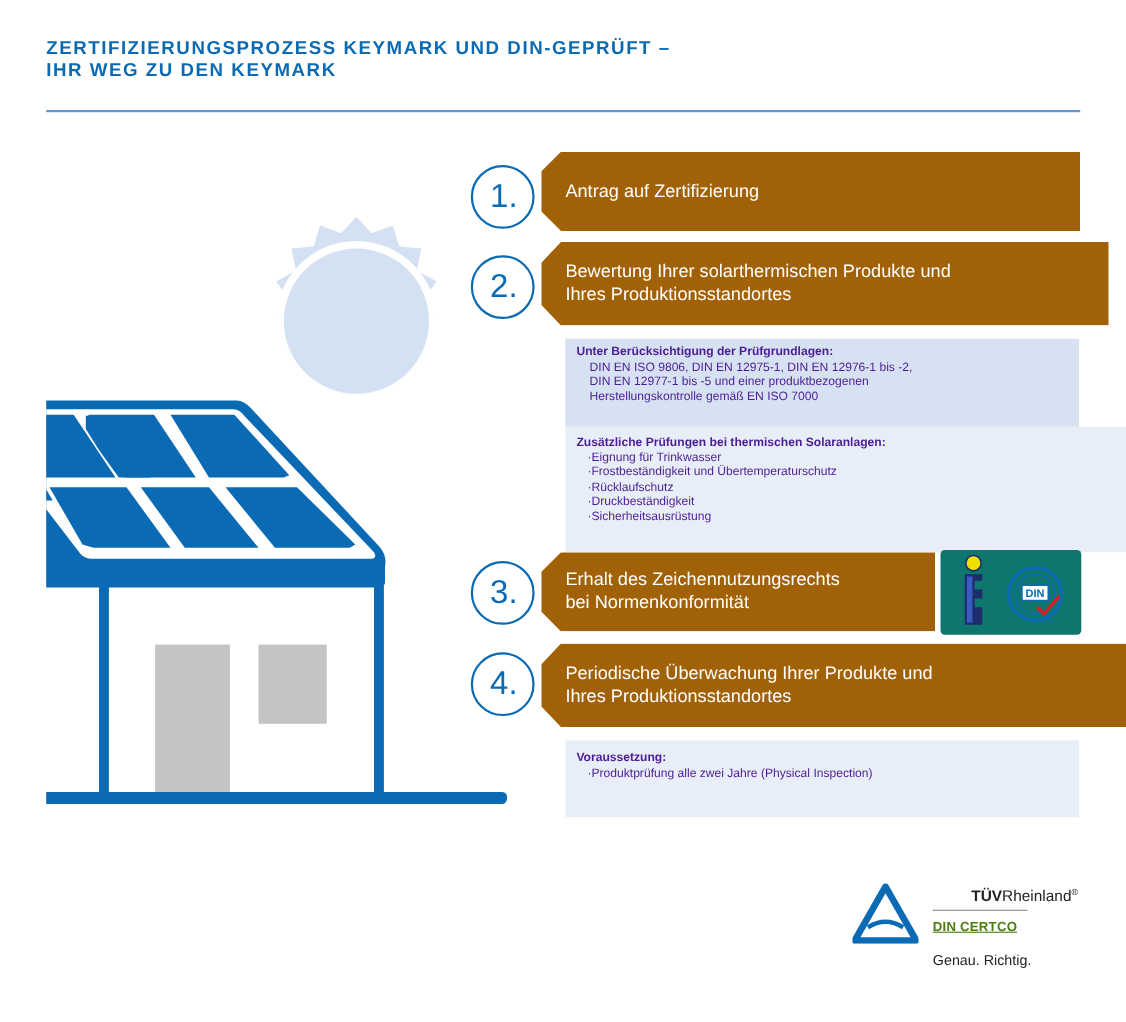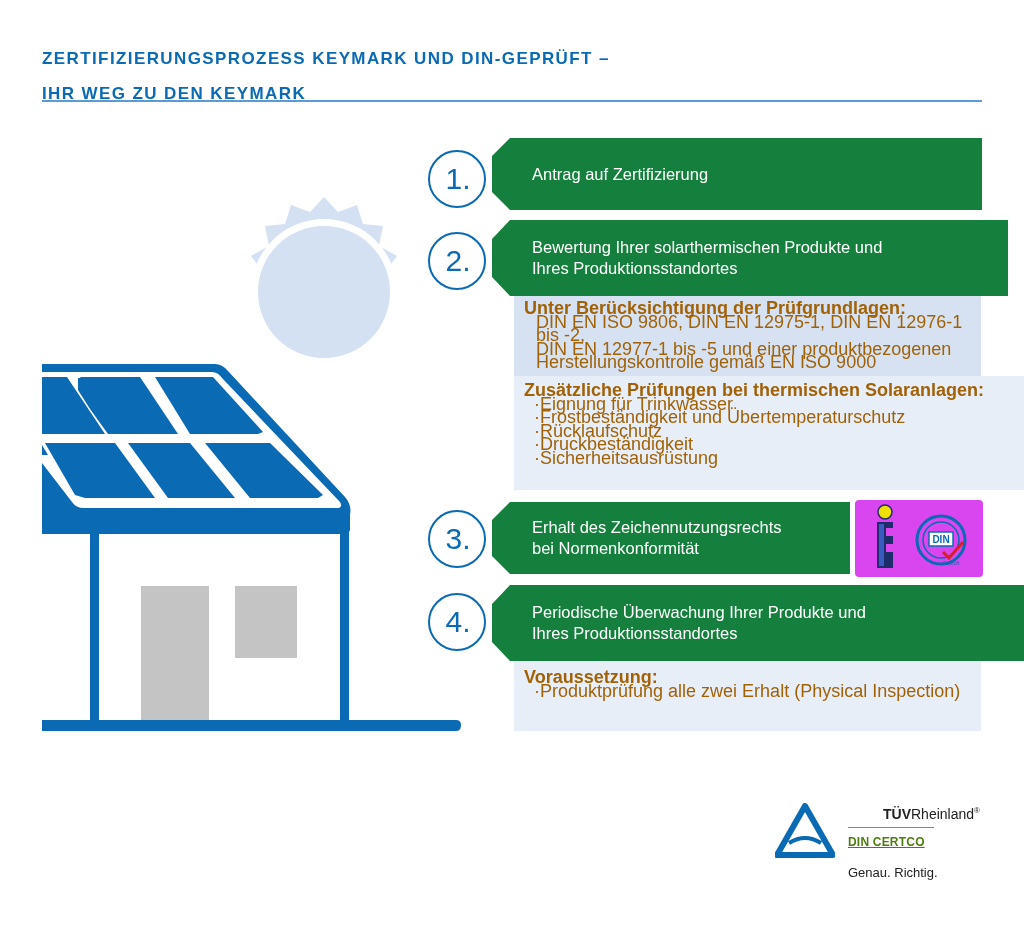--- a/index.html
+++ b/index.html
@@ -1,31 +1,31 @@
 <!DOCTYPE html>
 <html><head>
 <meta charset="utf-8">
 <style>
   html,body{margin:0;padding:0;background:#ffffff;}
   body{width:1024px;height:929px;position:relative;overflow:hidden;font-family:"Liberation Sans",sans-serif;}
   .title{position:absolute;left:42px;top:34px;color:#0a6ab3;font-family:"Liberation Sans",sans-serif;font-weight:bold;font-size:17px;line-height:20px;letter-spacing:1.4px;margin:0;}
-  .title span{display:block;margin-top:15px;}
+  .title span{display:block;}
   .rule{position:absolute;left:42px;top:100px;width:940px;height:2px;background:#5a9bd5;}
   .illus{position:absolute;left:0;top:0;width:1024px;height:929px;}
   .step{position:absolute;left:428px;}
-  .banner{position:absolute;left:64px;background:#15803d;color:#fff;font-size:16.5px;line-height:21px;
-    clip-path:polygon(18px 0,100% 0,100% 100%,18px 100%,0 75%,0 25%);display:flex;align-items:center;padding-left:40px;box-sizing:border-box;}
+  .banner{position:absolute;left:64px;background:#a16207;color:#fff;font-size:16.5px;line-height:21px;
+    clip-path:polygon(18px 0,100% 0,100% 100%,18px 100%,0 75%,0 25%);display:flex;align-items:center;padding-left:22px;box-sizing:border-box;}
   .circle{position:absolute;left:0;width:58px;height:58px;border:2px solid #0a6ab3;border-radius:50%;background:#fff;box-sizing:border-box;
     color:#0a6ab3;font-size:30px;display:flex;align-items:center;justify-content:center;padding-left:2px;}
-  .panel{position:absolute;color:#a16207;font-size:18px;line-height:13.5px;box-sizing:border-box;}
+  .panel{position:absolute;color:#4c1d95;font-size:11px;line-height:13.5px;box-sizing:border-box;margin-top:12px;}
   .panel .hd{font-weight:bold;}
   .panel .ind{padding-left:12px;}
   .panel .li{padding-left:10px;}
   .panel .li::before{content:"\00B7 ";}
-  .logos{position:absolute;left:855px;top:500px;width:128px;height:77px;background:#d946ef;border-radius:4px;}
+  .logos{position:absolute;left:855px;top:500px;width:128px;height:77px;background:#0f766e;border-radius:4px;}
   .brand{position:absolute;left:775px;top:803px;}
   .tuv{position:absolute;left:846px;top:806px;font-size:14px;color:#222;margin-left:37px;}
   .tuv b{font-weight:bold;}
   .tuv sup{font-size:8px;}
   .tuvline{position:absolute;left:848px;top:827px;width:86px;height:1px;background:#888;}
   .dincert{position:absolute;left:848px;top:835px;font-size:12px;font-weight:bold;color:#4d7c0f;text-decoration:underline;letter-spacing:0.2px;}
   .slogan{position:absolute;left:848px;top:865px;font-size:13px;color:#222;}
 </style>
 </head>
 <body>
@@ -85,21 +85,21 @@
       <div>Bewertung Ihrer solarthermischen Produkte und</div>
       <div>Ihres Produktionsstandortes</div>
     </div>
   </div>
 </div>
 
 <div class="panel" style="left:514px;top:296px;width:467px;height:80px;background:#d6e2f2;padding:6px 0 0 10px;">
   <div class="hd">Unter Berücksichtigung der Prüfgrundlagen:</div>
   <div class="ind">DIN EN ISO 9806, DIN EN 12975-1, DIN EN 12976-1 bis -2,</div>
   <div class="ind">DIN EN 12977-1 bis -5 und einer produktbezogenen</div>
-  <div class="ind">Herstellungskontrolle gemäß EN ISO 9000</div>
+  <div class="ind">Herstellungskontrolle gemäß EN ISO 7000</div>
 </div>
 <div class="panel" style="left:514px;top:376px;width:565px;height:114px;background:#e8eef8;padding:8px 0 0 10px;">
   <div class="hd">Zusätzliche Prüfungen bei thermischen Solaranlagen:</div>
   <div class="li">Eignung für Trinkwasser</div>
   <div class="li">Frostbeständigkeit und Übertemperaturschutz</div>
   <div class="li">Rücklaufschutz</div>
   <div class="li">Druckbeständigkeit</div>
   <div class="li">Sicherheitsausrüstung</div>
 </div>
 
@@ -132,21 +132,21 @@
   <div class="circle" style="top:8px;">4.</div>
   <div class="banner" style="top:0;width:560px;height:76px;">
     <div>
       <div>Periodische Überwachung Ihrer Produkte und</div>
       <div>Ihres Produktionsstandortes</div>
     </div>
   </div>
 </div>
 <div class="panel" style="left:514px;top:661px;width:467px;height:70px;background:#e8eef8;padding:10px 0 0 10px;">
   <div class="hd">Voraussetzung:</div>
-  <div class="li">Produktprüfung alle zwei Erhalt (Physical Inspection)</div>
+  <div class="li">Produktprüfung alle zwei Jahre (Physical Inspection)</div>
 </div>
 
 <svg class="brand" width="60" height="55" viewBox="0 0 60 55">
   <path d="M30,3 L58,52 L2,52 Z" fill="none" stroke="#0a6ab3" stroke-width="6" stroke-linejoin="round"></path>
   <path d="M14,40 Q30,30 46,40" fill="none" stroke="#0a6ab3" stroke-width="4"></path>
 </svg>
 <div class="tuv">
   <b>TÜV</b><span>Rheinland</span><sup>®</sup>
 </div>
 <div class="tuvline"></div>

